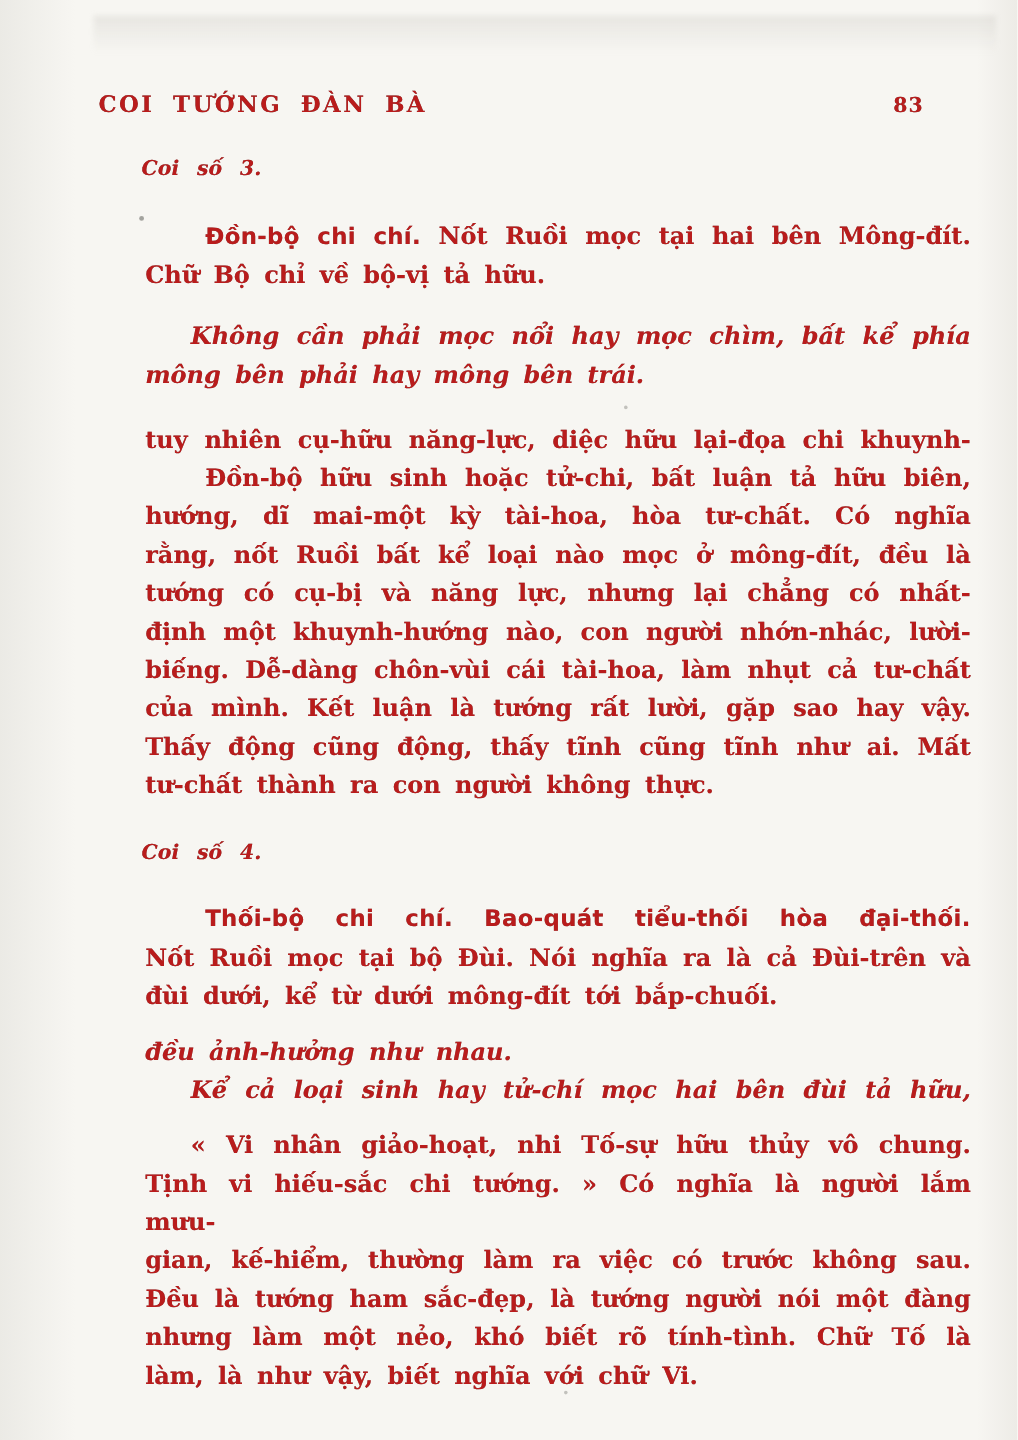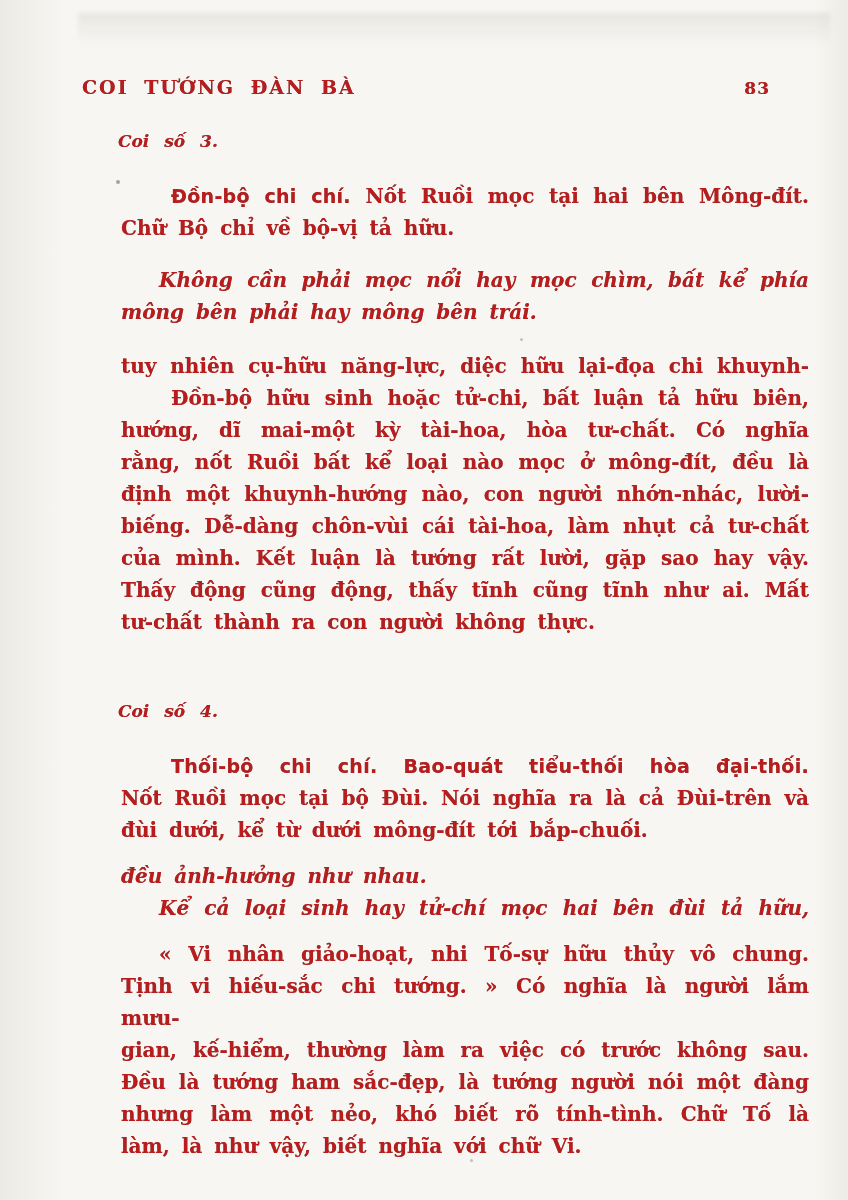--- a/index.html
+++ b/index.html
@@ -103,20 +103,21 @@
   <div class="para" style="top:264px">
     <div class="line ital jl indent-sm">Không cần phải mọc nổi hay mọc chìm, bất kể phía</div>
     <div class="line ital">mông bên phải hay mông bên trái.</div>
   </div>
 
   <div class="para" style="top:350px">
     <div class="line jl">tuy nhiên cụ-hữu năng-lực, diệc hữu lại-đọa chi khuynh-</div>
     <div class="line jl indent">Đồn-bộ hữu sinh hoặc tử-chi, bất luận tả hữu biên,</div>
     <div class="line jl">hướng, dĩ mai-một kỳ tài-hoa, hòa tư-chất. Có nghĩa</div>
     <div class="line jl">rằng, nốt Ruồi bất kể loại nào mọc ở mông-đít, đều là</div>
+    <div class="line jl">tướng có cụ-bị và năng lực, nhưng lại chẳng có nhất-</div>
     <div class="line jl">định một khuynh-hướng nào, con người nhớn-nhác, lười-</div>
     <div class="line jl">biếng. Dễ-dàng chôn-vùi cái tài-hoa, làm nhụt cả tư-chất</div>
     <div class="line jl">của mình. Kết luận là tướng rất lười, gặp sao hay vậy.</div>
     <div class="line jl">Thấy động cũng động, thấy tĩnh cũng tĩnh như ai. Mất</div>
     <div class="line">tư-chất thành ra con người không thực.</div>
   </div>
 
   <div class="sec-heading" style="top:701px">Coi số 4.</div>
 
   <div class="para" style="top:750px">

